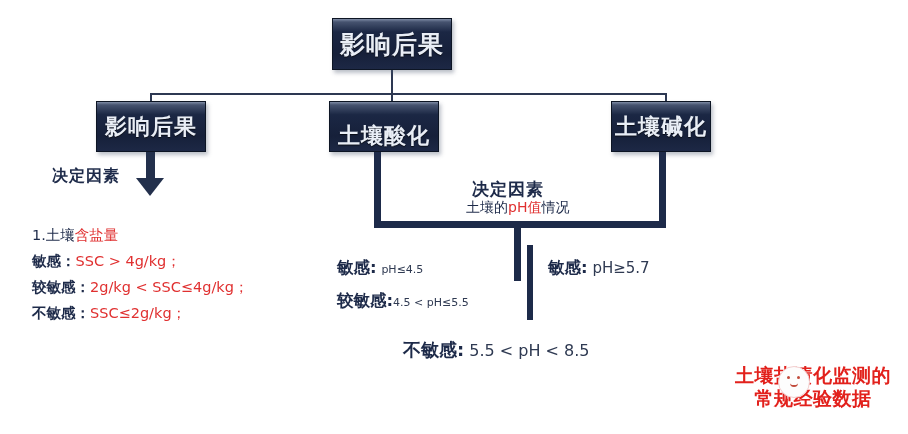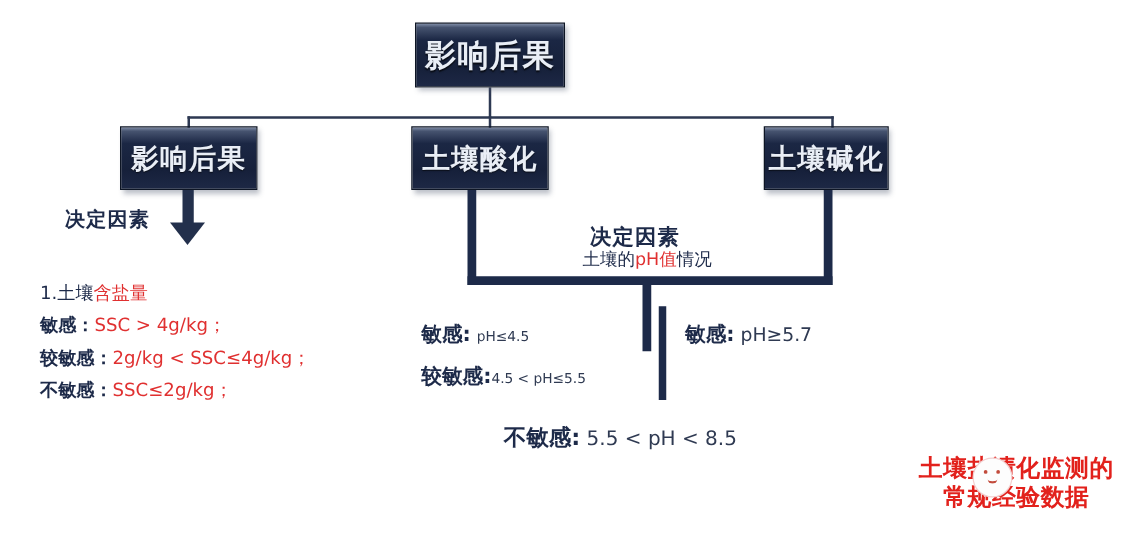--- a/index.html
+++ b/index.html
@@ -32,21 +32,21 @@
   .node-label {
     color: #e9eef6;
     font-weight: 700;
     letter-spacing: 1px;
     text-shadow: 0 1px 1px rgba(0,0,0,0.65);
     white-space: nowrap;
   }
   #node-root       { left: 332px; top: 18px;  width: 120px; height: 52px; }
   #node-root .node-label { font-size: 25px; }
   #node-salin      { left: 96px;  top: 101px; width: 110px; height: 51px; }
-  #node-acid       { left: 329px; top: 101px; width: 110px; height: 51px; }
+  #node-acid       { left: 329px; top: 101px; width: 110px; height: 51px; align-items: flex-end; }
   #node-alkali     { left: 611px; top: 101px; width: 100px; height: 51px; }
   .node-lv2 .node-label { font-size: 22px; }
 
   
   .line { position: absolute; background: #2d3852; }
   .v { width: 2px; }
   .h { height: 2px; }
 
   #trunk-root    { left: 391px; top: 70px;  height: 24px; }
   #bar-root      { left: 150px; top: 93px;  width: 517px; }

